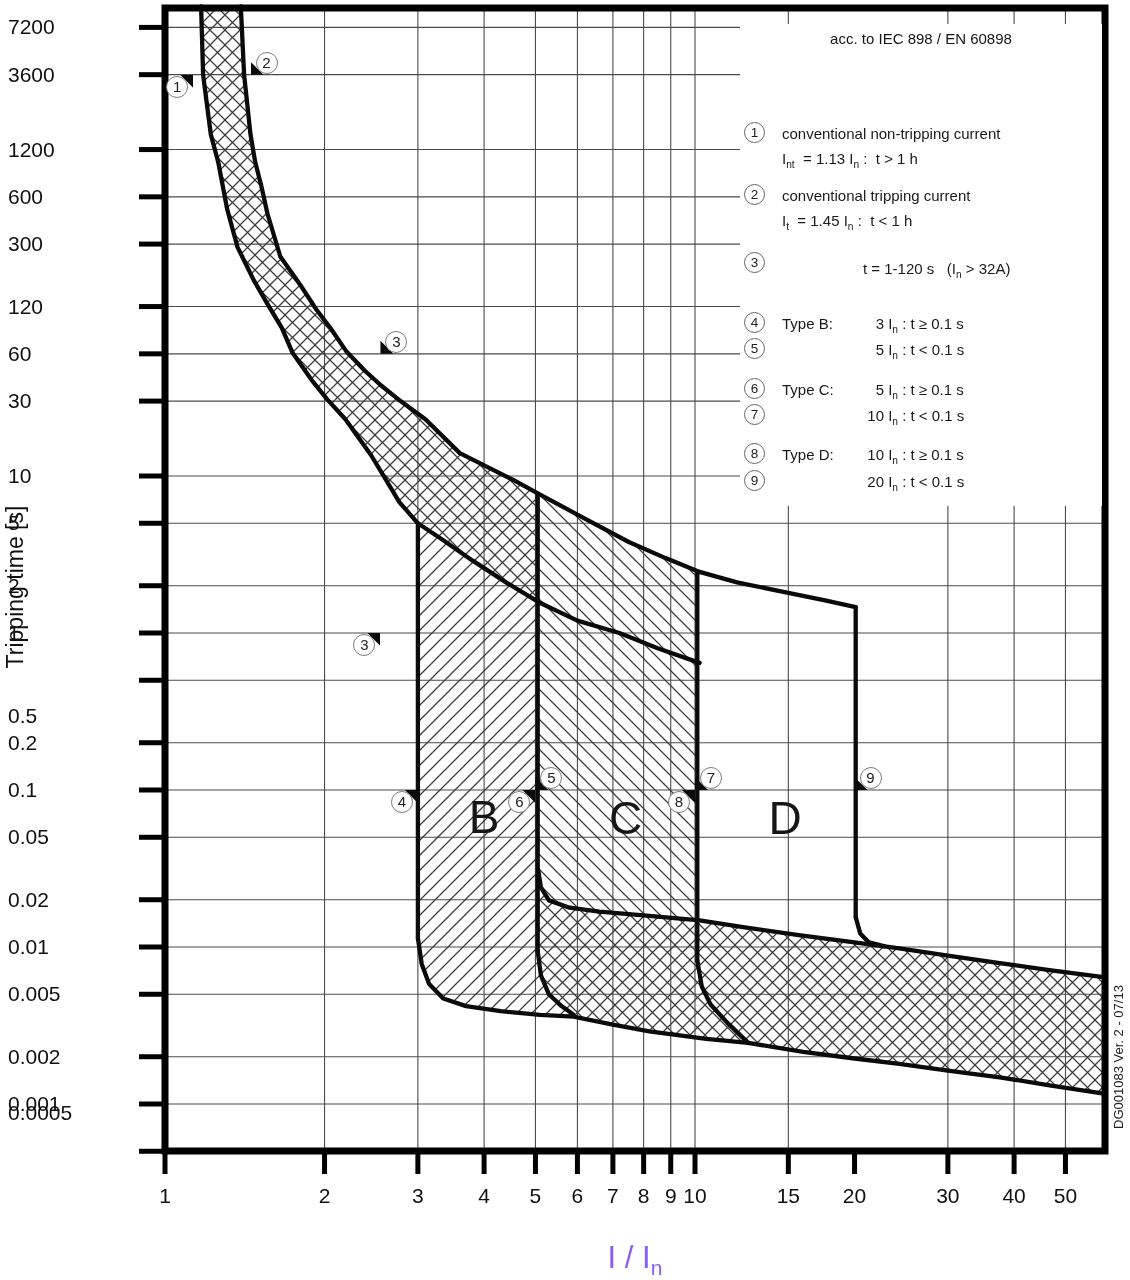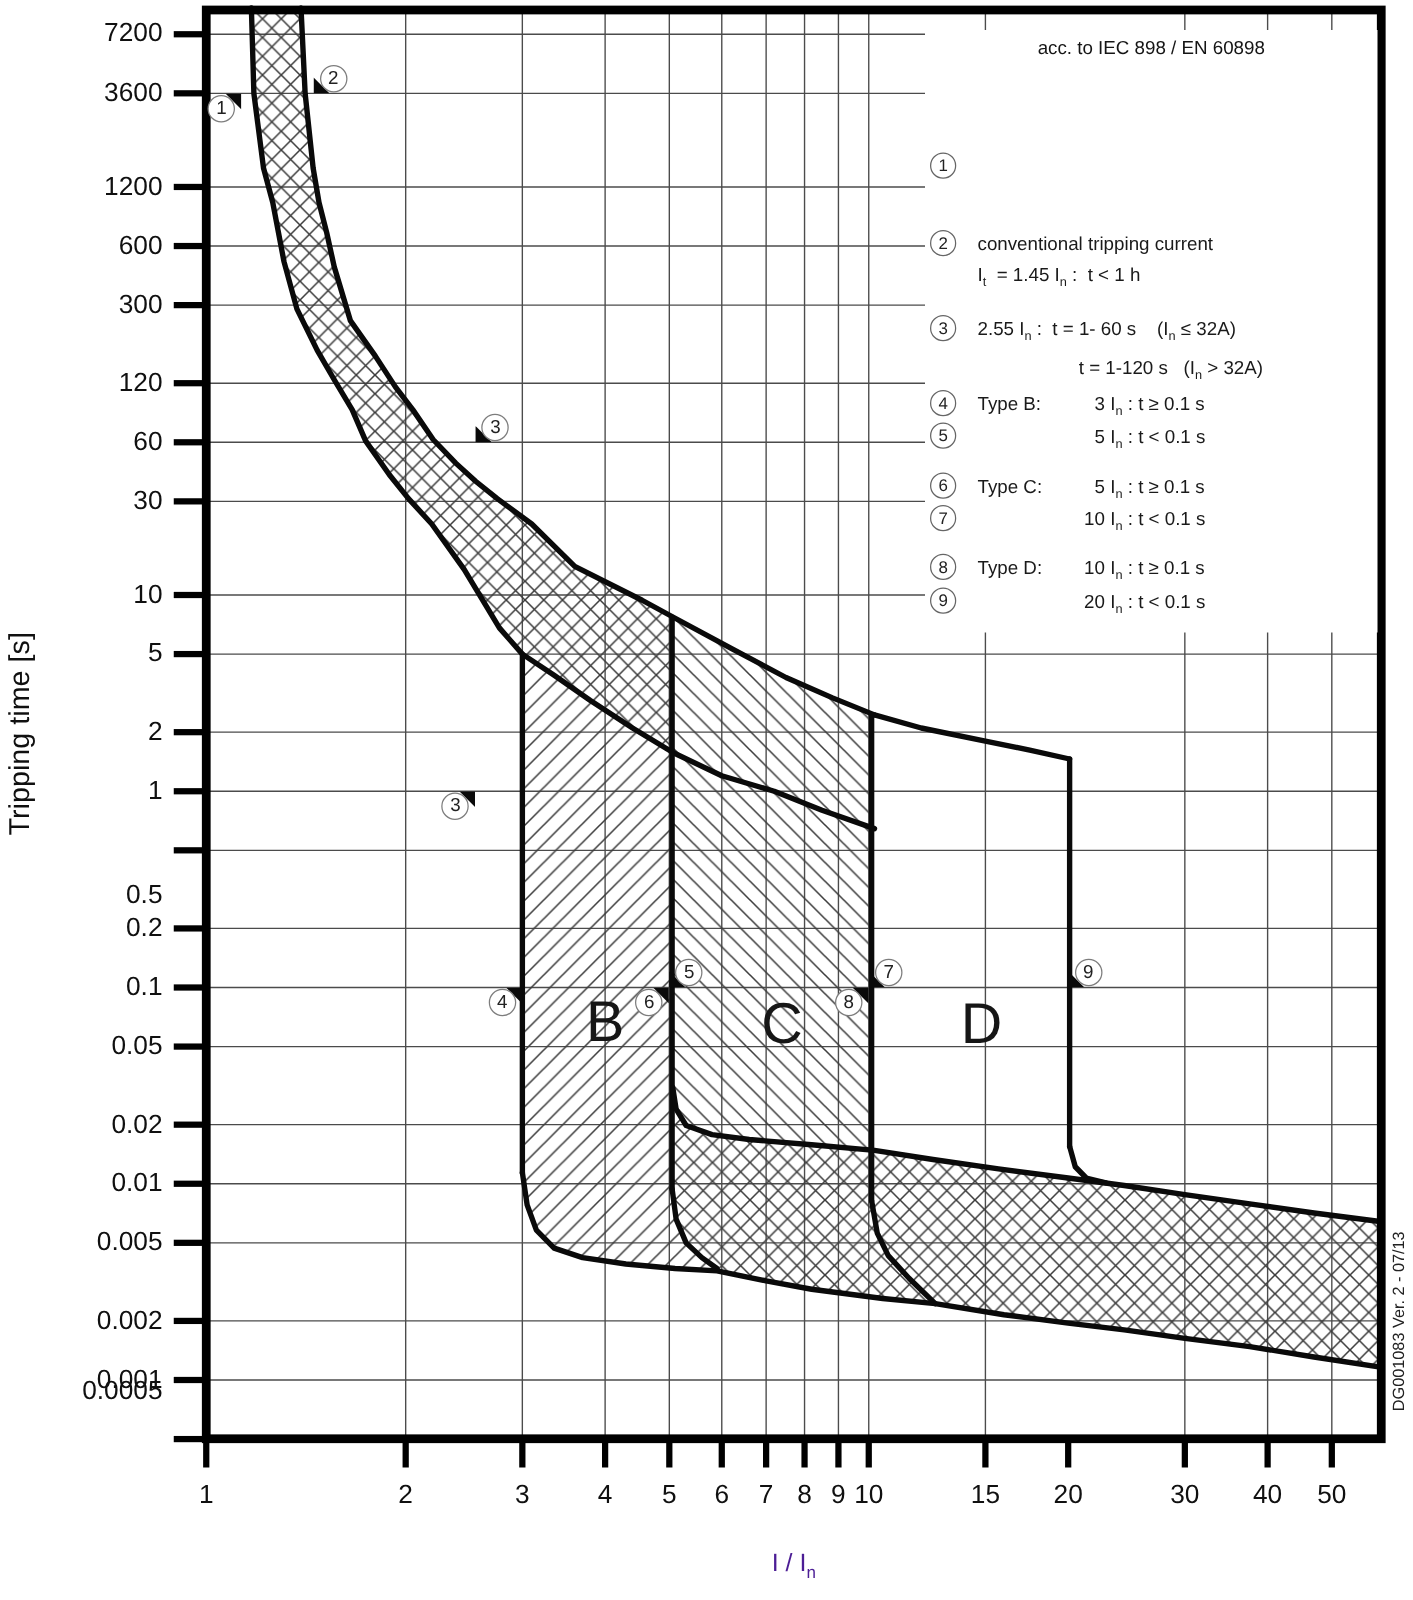--- a/index.html
+++ b/index.html
@@ -1,29 +1,29 @@
 <!DOCTYPE html>
 <html><head>
 <meta charset="utf-8">
 <style>
   html,body{margin:0;padding:0;background:#fff;}
   #stage{position:relative;width:1130px;height:1280px;background:#ffffff;overflow:hidden;
          font-family:"Liberation Sans", sans-serif;color:#111;}
   #chart-svg{position:absolute;left:0;top:0;}
-  .ytick{position:absolute;width:122px;text-align:right;font-size:21px;color:#101010;}
+  .ytick{position:absolute;width:122px;font-size:21px;color:#101010;}
   .xtick{position:absolute;width:90px;text-align:center;font-size:21px;color:#101010;}
   .region-letter{position:absolute;font-size:46px;color:#161616;transform:translate(-50%,-50%);}
   .mk-circle{position:absolute;width:22px;height:22px;border:1.5px solid #7d7d7d;border-radius:50%;
              background:#fff;text-align:center;line-height:20px;font-size:15px;color:#222;box-sizing:border-box;}
   .mk-tri{position:absolute;width:13px;height:13px;background:#0a0a0a;}
   .tri-ne{clip-path:polygon(0 0,100% 0,100% 100%);}
   .tri-sw{clip-path:polygon(0 0,0 100%,100% 100%);}
   #y-axis-title{position:absolute;width:400px;height:30px;left:-183px;top:572px;transform:rotate(-90deg);
                 text-align:center;font-size:23px;color:#101010;}
-  #x-axis-title{position:absolute;left:555px;top:1240px;width:160px;text-align:center;font-size:20px;color:#4c1d95;}
+  #x-axis-title{position:absolute;left:555px;top:1240px;width:160px;text-align:center;font-size:31px;color:#8b5cf6;}
   #side-note{position:absolute;width:220px;height:16px;left:1009px;top:1049px;transform:rotate(-90deg);
              font-size:13px;text-align:center;color:#222;white-space:pre;}
   #legend{position:absolute;left:740px;top:24px;width:362px;height:482px;background:#ffffff;}
   .lg-title{text-align:center;padding-top:20px;font-size:20px;color:#151515;}
   .lg-sub{text-align:center;padding-top:6px;font-size:15px;color:#151515;}
   .lg-item{position:absolute;left:4px;display:flex;align-items:flex-start;}
   .lg-num{flex:0 0 auto;width:21px;height:21px;border:1.4px solid #666;border-radius:50%;text-align:center;
           line-height:19px;font-size:13.5px;color:#222;box-sizing:border-box;margin-right:17px;margin-top:-2px;}
   .lg-body{font-size:15px;line-height:20px;color:#1a1a1a;white-space:pre;}
   .lg-line2{margin-top:5px;}
@@ -144,28 +144,29 @@
 
   <div id="y-axis-title">Tripping time [s]</div>
   <div id="x-axis-title">I / I<sub>n</sub></div>
   <div id="side-note">DG001083 Ver. 2 - 07/13</div>
 
   <div id="legend">
     <div class="lg-sub">acc. to IEC 898 / EN 60898</div>
     <div id="legend-items">
         <div class="lg-item" style="top: 100px;">
           <span class="lg-num">1</span>
+          <div class="lg-body"><div>conventional non-tripping current</div><div class="lg-line2">I<sub>nt</sub>  = 1.13 I<sub>n</sub> :  t &gt; 1 h</div></div>
         </div>
         <div class="lg-item" style="top: 162px;">
           <span class="lg-num">2</span>
           <div class="lg-body"><div>conventional tripping current</div><div class="lg-line2">I<sub>t</sub>  = 1.45 I<sub>n</sub> :  t &lt; 1 h</div></div>
         </div>
         <div class="lg-item" style="top: 230px;">
           <span class="lg-num">3</span>
-          <div class="lg-body"><div>2.55 I<sub>n</sub> :  t = 1- 60 s    (I<sub>n</sub> ≤ 32A)</div><div class="lg3-l2">t = 1-120 s   (I<sub>n</sub> &gt; 32A)</div></div>
+          <div class="lg-body"><div class="lg3-l2">t = 1-120 s   (I<sub>n</sub> &gt; 32A)</div></div>
         </div>
         <div class="lg-item" style="top: 290px;">
           <span class="lg-num">4</span>
           <div class="lg-body"><span class="lg-label">Type B:</span><span class="lg-amt">3 I<sub>n</sub></span><span> : t ≥ 0.1 s</span></div>
         </div>
         <div class="lg-item" style="top: 316px;">
           <span class="lg-num">5</span>
           <div class="lg-body"><span class="lg-label"></span><span class="lg-amt">5 I<sub>n</sub></span><span> : t &lt; 0.1 s</span></div>
         </div>
         <div class="lg-item" style="top: 356px;">

